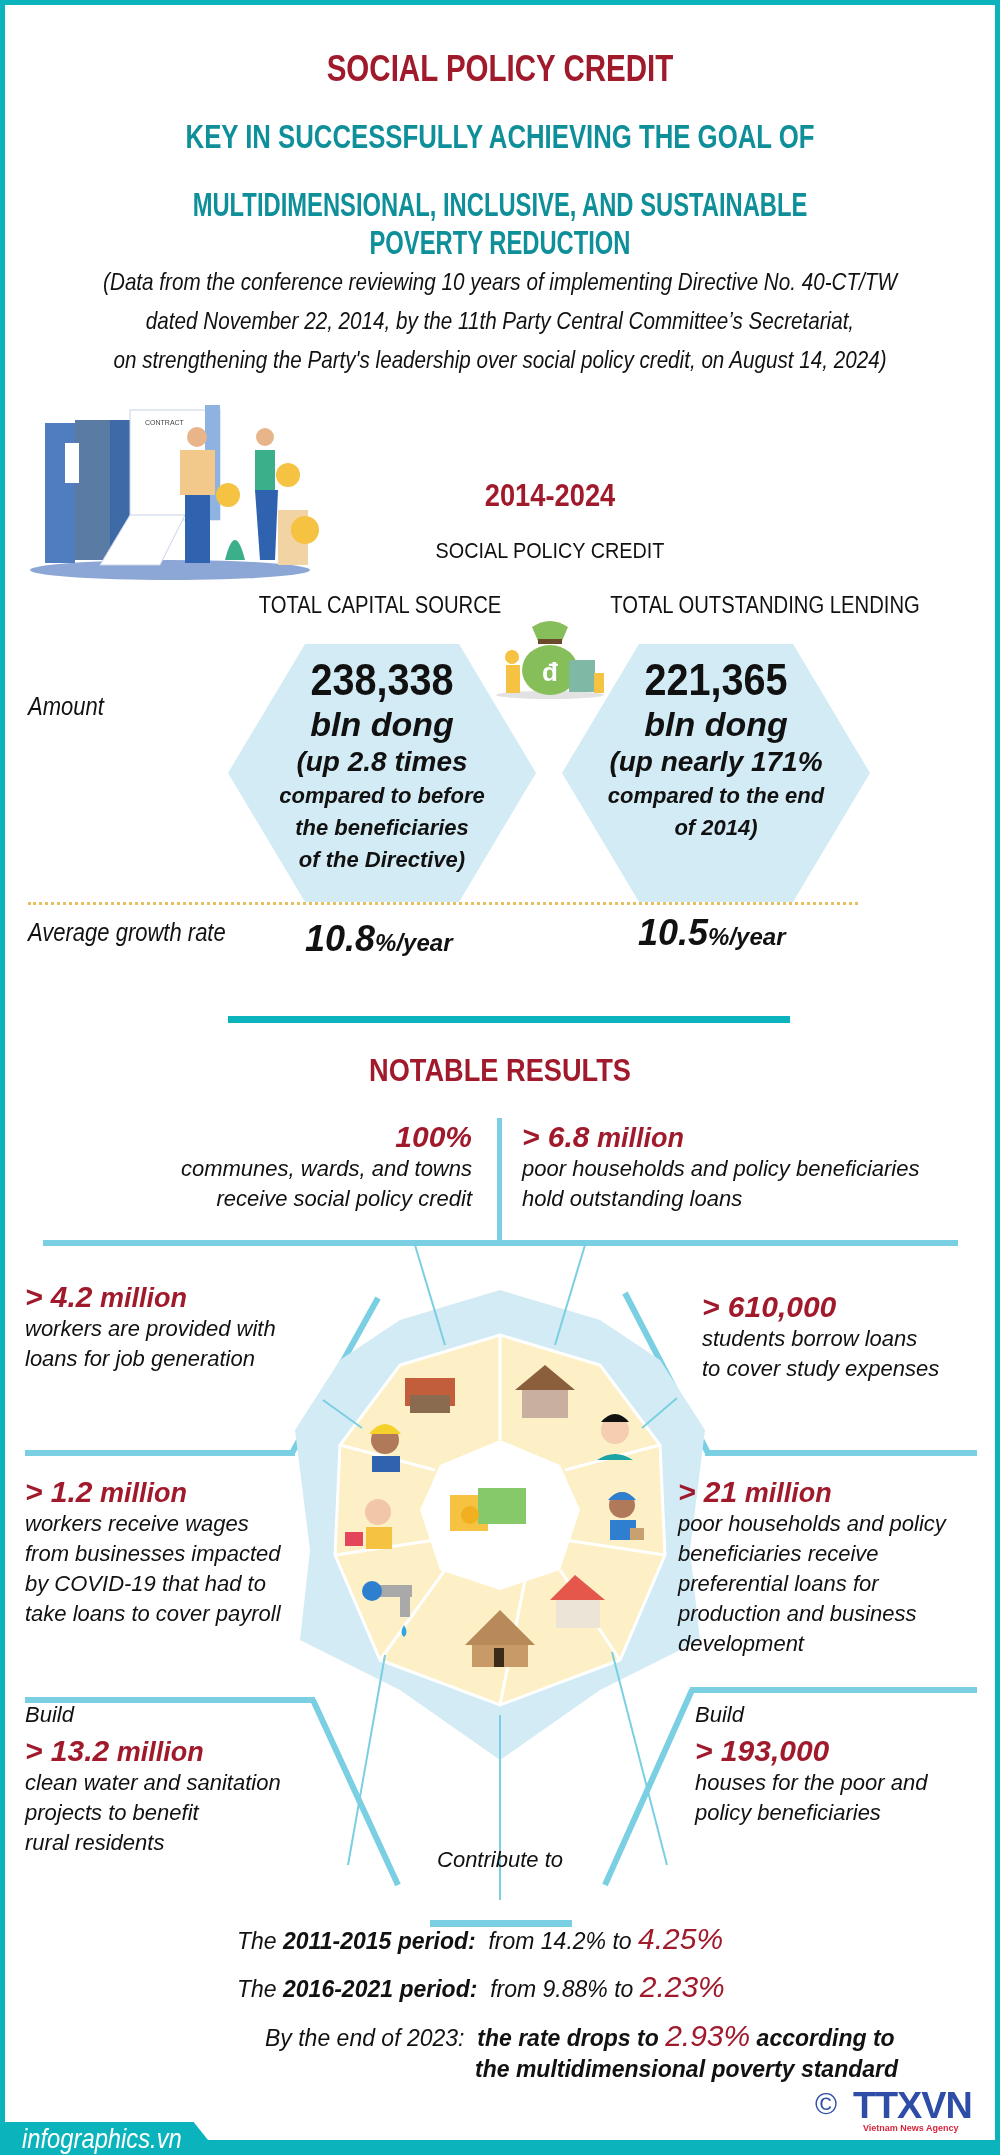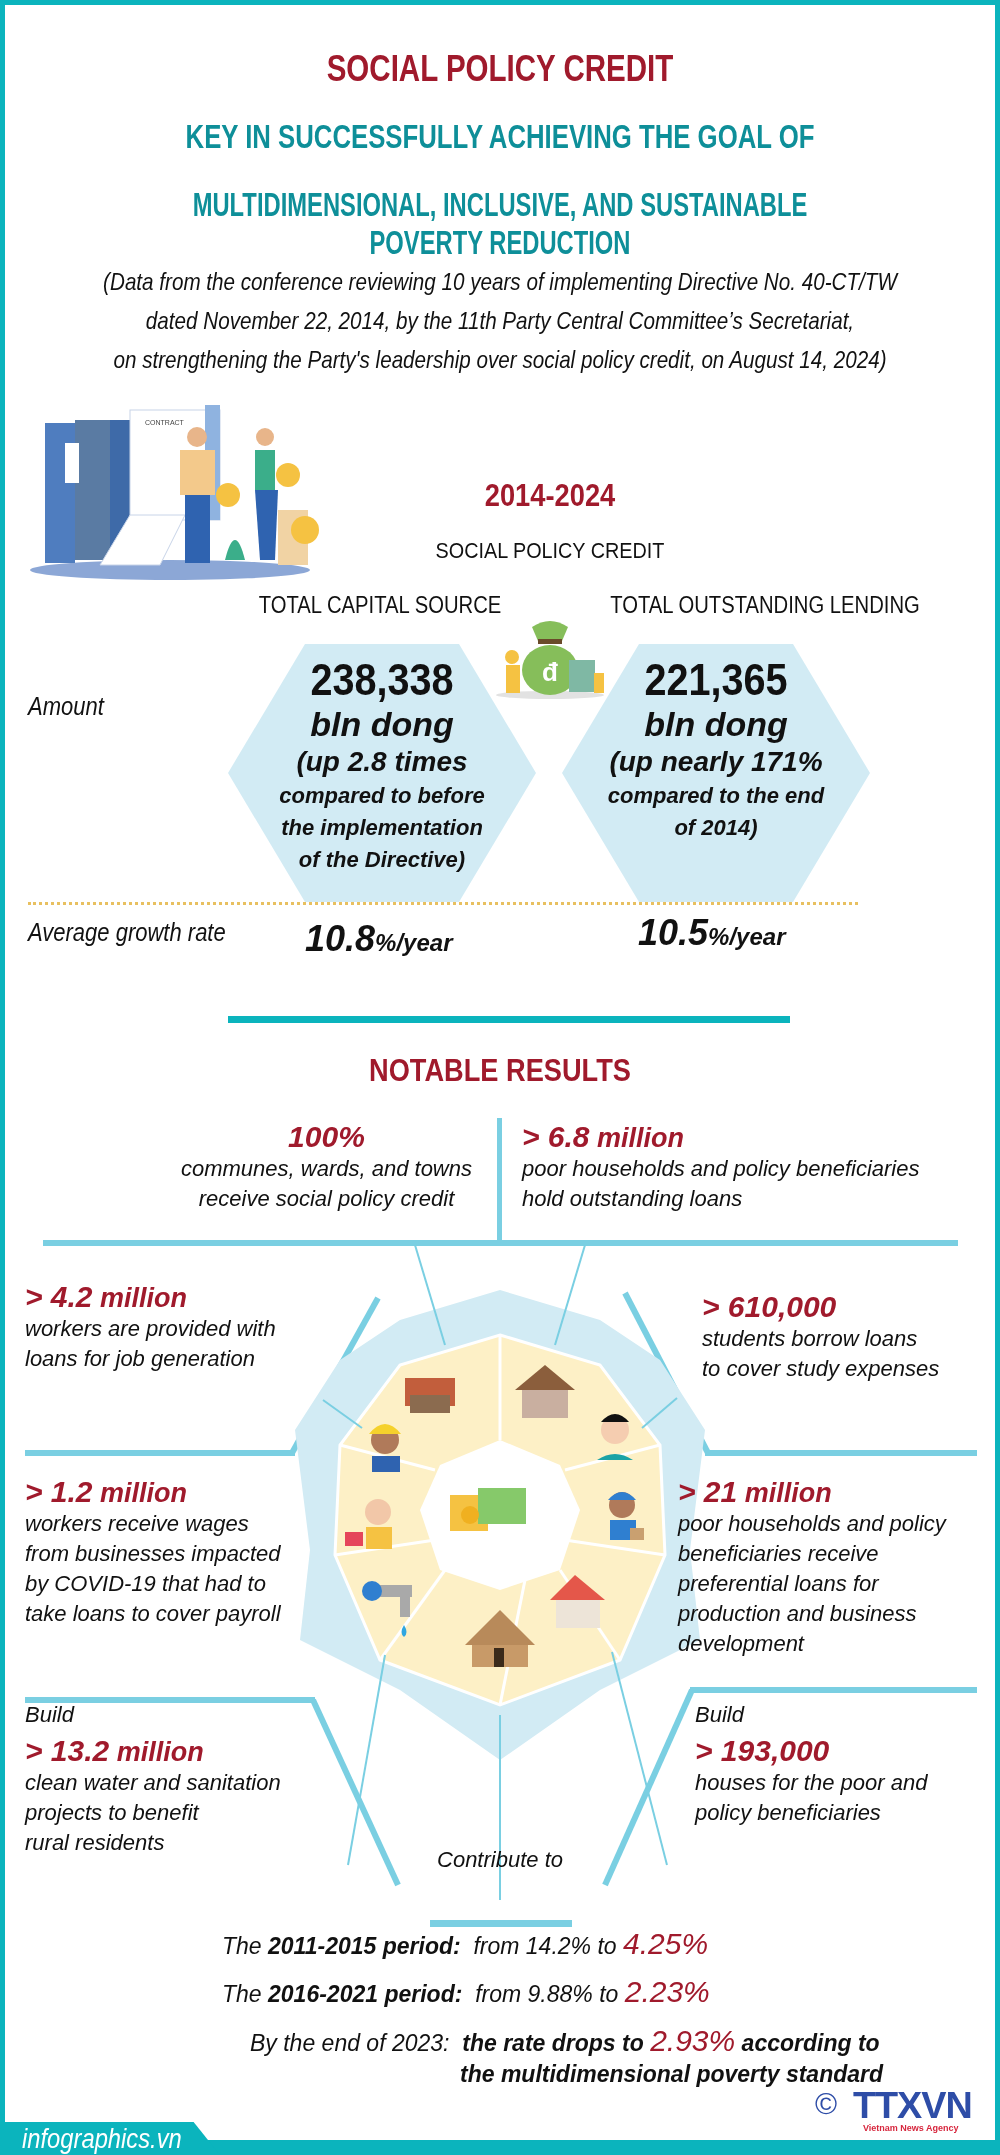--- a/index.html
+++ b/index.html
@@ -26,21 +26,21 @@
   .rowlabel { font-size: 25px; font-style: italic; transform: scaleX(0.88); transform-origin: left; }
   .rate { font-size: 36px; font-weight: bold; font-style: italic; }
   .rate small { font-size: 24px; }
   .dotted { top: 902px; left: 28px; width: 830px; height: 0; border-top: 3px dotted #E8C060; }
   .teal-bar { top: 1016px; left: 228px; width: 562px; height: 7px; background: #0BB4BD; }
   .notable { top: 1052px; left: 0; width: 1000px; font-size: 32px; font-weight: bold; transform: scaleX(0.85); }
   .stat-num { font-size: 30px; font-style: italic; font-weight: bold; }
   .stat-num .sm { font-size: 27px; }
   .stat-desc { font-size: 22px; font-style: italic; line-height: 30px; }
   .line { position: absolute; background: #7ACFE2; }
-  .poverty { font-size: 23px; font-style: italic; line-height: 38px; }
+  .poverty { font-size: 23px; font-style: italic; line-height: 28px; margin-left: 15px; }
   .poverty b { font-style: italic; }
   .poverty .hl { color: #A01A2C; font-size: 30px; font-weight: normal; }
   .footer-strip { top: 2140px; left: 0; width: 1000px; height: 15px; background: #0BB4BD; }
   .footer-tab { top: 2122px; left: 0; width: 220px; height: 33px; background: #0BB4BD; clip-path: polygon(0 0, 88% 0, 100% 100%, 0 100%); }
   .footer-text { top: 2124px; left: 22px; font-size: 27px; font-style: italic; color: #fff; transform: scaleX(0.88); transform-origin: left; }
   .logo { top: 2085px; left: 815px; width: 170px; height: 50px; }
   .copy { position: absolute; left: 0; top: 2px; font-size: 30px; color: #2E4DA7; }
   .ttxvn { position: absolute; left: 38px; top: 0; font-size: 36px; font-weight: bold; color: #2E4DA7; letter-spacing: -1px; transform: scaleX(1.05); transform-origin: left; }
   .vna { position: absolute; left: 48px; top: 38px; font-size: 9px; color: #D7263D; font-weight: bold; }
 </style>
@@ -104,21 +104,21 @@
 
 <div class="abs" style="left:28px;top:692px;">
     <div class="rowlabel">Amount</div>
   </div>
 
 <div class="hex-text" style="left:248px;top:655px;width:268px;">
   <div class="big-num">238,338</div>
   <div class="unit">bln dong</div>
   <div class="note-l">(up 2.8 times</div>
   <div class="note-s">compared to before</div>
-  <div class="note-s">the implementation</div>
+  <div class="note-s">the beneficiaries</div>
   <div class="note-s">of the Directive)</div>
 </div>
 
 <div class="hex-text" style="left:582px;top:655px;width:268px;">
   <div class="big-num">221,365</div>
   <div class="unit">bln dong</div>
   <div class="note-l">(up nearly 171%</div>
   <div class="note-s">compared to the end</div>
   <div class="note-s">of 2014)</div>
 </div>
@@ -220,21 +220,21 @@
       <polygon points="465,1645 500,1610 535,1645" fill="#B88A5A"></polygon>
       <rect x="472" y="1645" width="56" height="22" fill="#C89A68"></rect>
       <rect x="494" y="1648" width="10" height="19" fill="#3B2A1A"></rect>
     </g>
   <g>
       <polygon points="550,1600 575,1575 605,1600" fill="#E4574A"></polygon>
       <rect x="556" y="1600" width="44" height="28" fill="#EDE4D8"></rect>
     </g>
 </svg>
 
-<div class="abs" style="right:528px;top:1120px;text-align:center;">
+<div class="abs" style="right:528px;top:1120px;text-align:right;">
   <div class="stat-num red"><span>100%</span></div>
   <div class="stat-desc">communes, wards, and towns</div>
   <div class="stat-desc">receive social policy credit</div>
 </div>
 
 <div class="abs" style="left:522px;top:1120px;">
   <div class="stat-num red"><span>&gt; 6.8</span><span class="sm"> million</span></div>
   <div class="stat-desc">poor households and policy beneficiaries</div>
   <div class="stat-desc">hold outstanding loans</div>
 </div>

